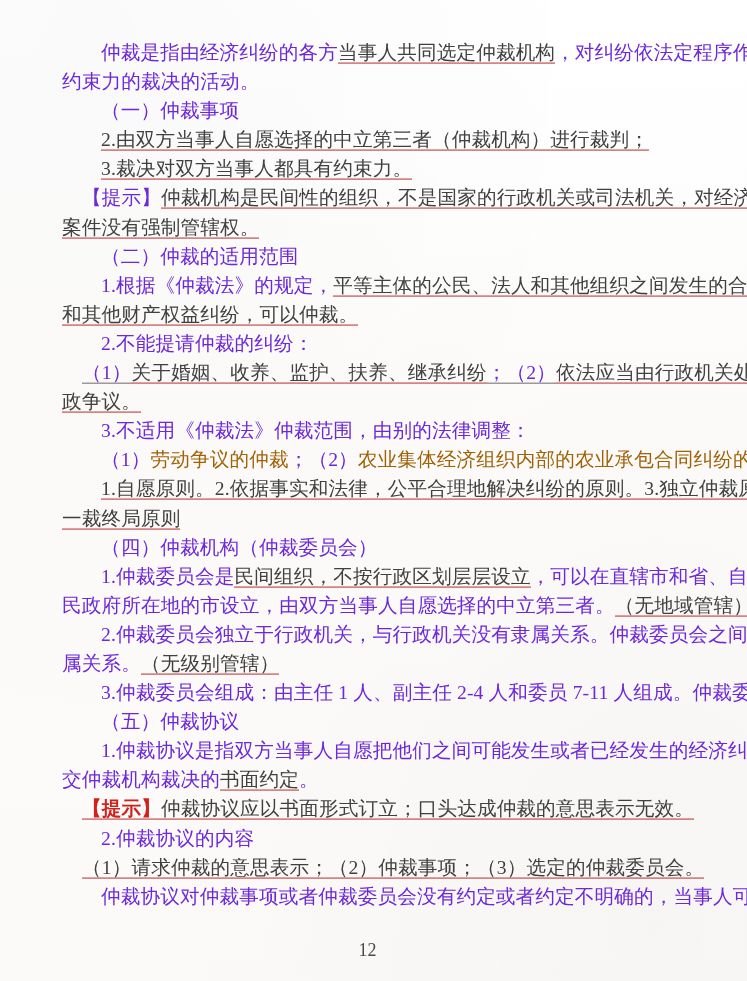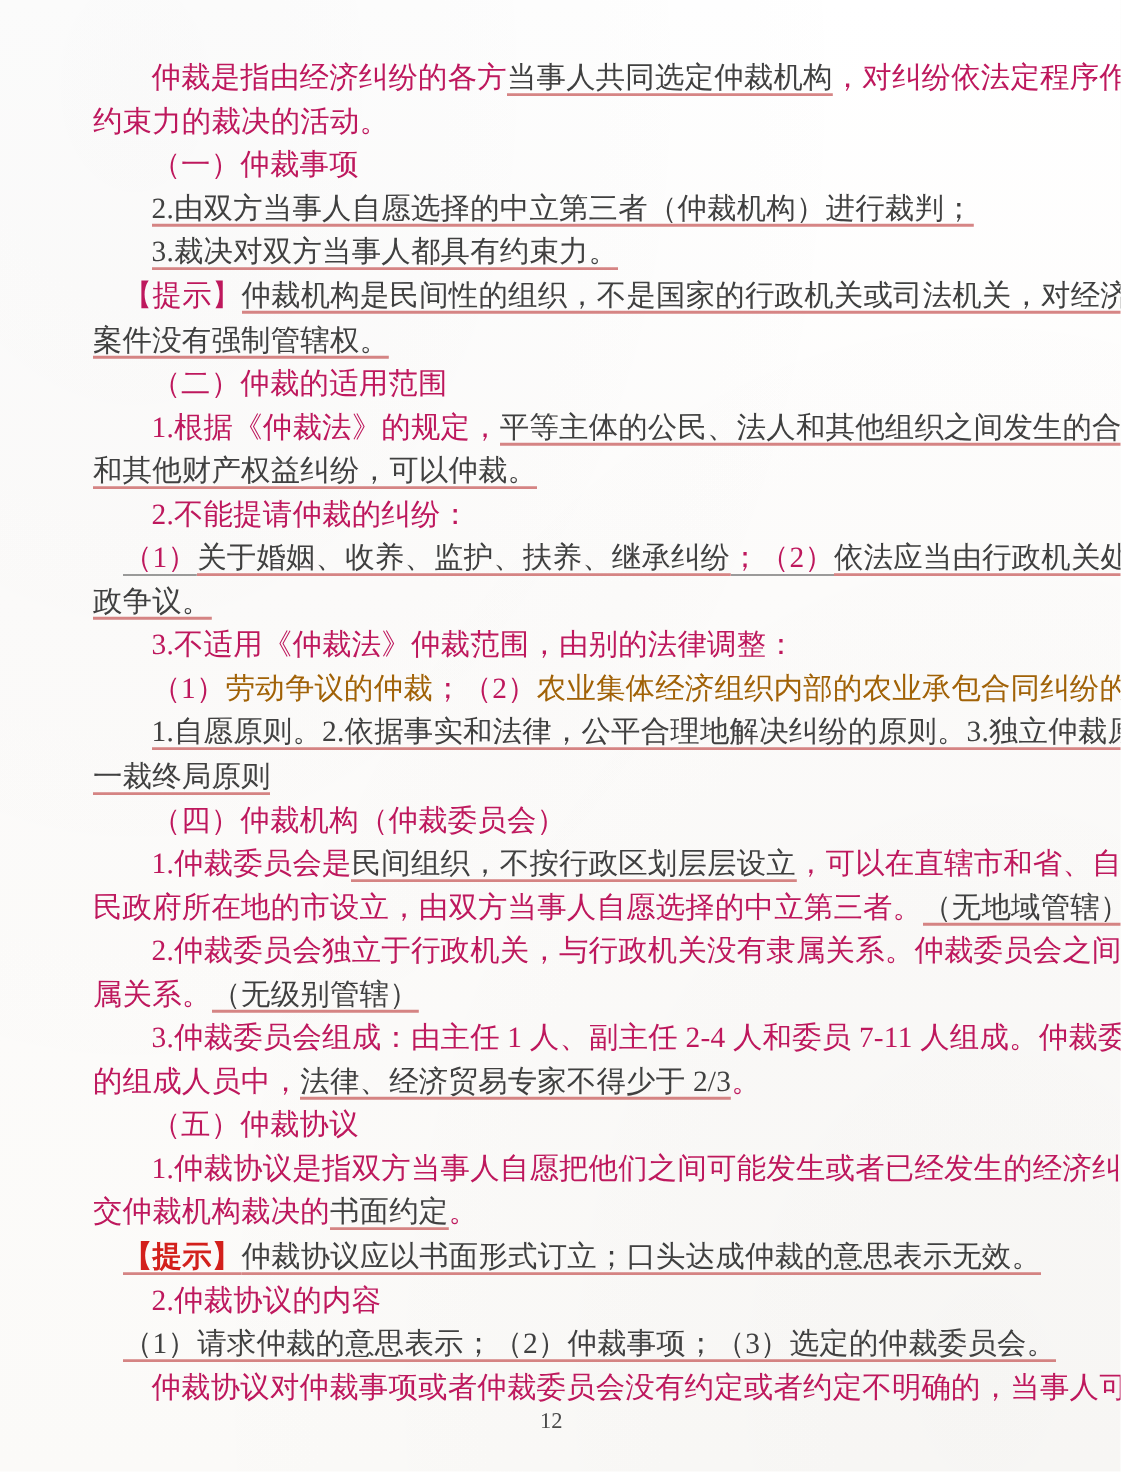--- a/index.html
+++ b/index.html
@@ -37,42 +37,42 @@
     line-height:29.1px;
     white-space:pre;
     letter-spacing:0.15px;
     height:29.1px;
   }
   
   .i2::before{ content:""; display:inline-block; width:39px; }
   .i1::before{ content:""; display:inline-block; width:20px; }
 
   
-  .k  { color:#be185d; }                 
+  .k  { color:#6d28d9; }                 
   .r  { color:#404040; }                 
   .rb { color:#d3201c; font-weight:bold;}                 
   .gy { color:#a16207; }                 
 
   
   .u{
     position:relative;
     text-decoration:none;
     box-shadow:inset 0 -2.0px 0 -0.2px rgba(198,86,86,0.72);
     padding-bottom:1px;
   }
   .uk{
     box-shadow:inset 0 -1.6px 0 -0.2px rgba(90,90,90,0.6);
     padding-bottom:1px;
   }
   .pagenum{
     position:absolute;
     left:0;right:12px;
     top:940px;
     text-align:center;
-    font-size:15px;
+    font-size:18px;
     color:#4a4a4a;
     font-family:"Liberation Serif","DejaVu Serif",serif;
   }
 </style>
 </head>
 <body>
 
 <div class="page">
   <div class="scan-tint"></div>
 
@@ -119,21 +119,20 @@
     <div class="ln i2"><span class="k">1.仲裁委员会是</span><span class="r u">民间组织，不按行政区划层层设立</span><span class="k">，可以在直辖市和省、自治区人</span></div>
 
     <div class="ln"><span class="k">民政府所在地的市设立，由双方当事人自愿选择的中立第三者。</span><span class="r u">（无地域管辖）</span></div>
 
     <div class="ln i2"><span class="k">2.仲裁委员会独立于行政机关，与行政机关没有隶属关系。仲裁委员会之间没有隶</span></div>
 
     <div class="ln"><span class="k">属关系。</span><span class="r u">（无级别管辖）</span></div>
 
     <div class="ln i2"><span class="k">3.仲裁委员会组成：由主任 1 人、副主任 2-4 人和委员 7-11 人组成。仲裁委员会</span></div>
 
-    <div class="ln"><span class="k">的组成人员中，</span><span class="r u">法律、经济贸易专家不得少于 2/3</span><span class="k">。</span></div>
 
     <div class="ln i2"><span class="k">（五）仲裁协议</span></div>
 
     <div class="ln i2"><span class="k">1.仲裁协议是指双方当事人自愿把他们之间可能发生或者已经发生的经济纠纷提</span></div>
 
     <div class="ln"><span class="k">交仲裁机构裁决的</span><span class="r u">书面约定</span><span class="k">。</span></div>
 
     <div class="ln i1"><span class="rb u">【提示】</span><span class="r u">仲裁协议应以书面形式订立；口头达成仲裁的意思表示无效。</span></div>
 
     <div class="ln i2"><span class="k">2.仲裁协议的内容</span></div>

